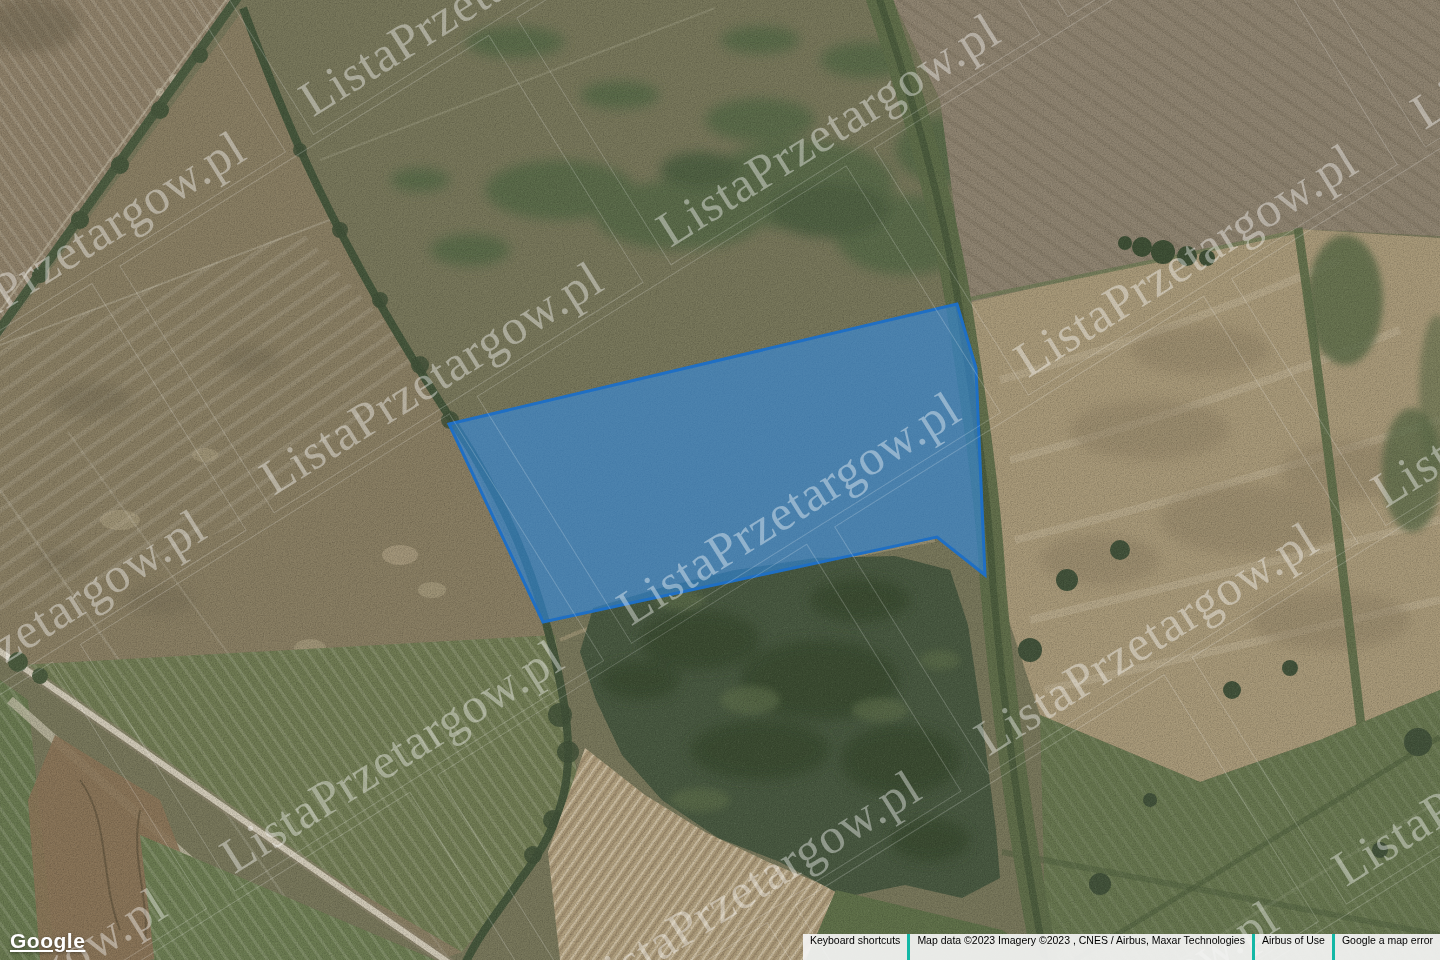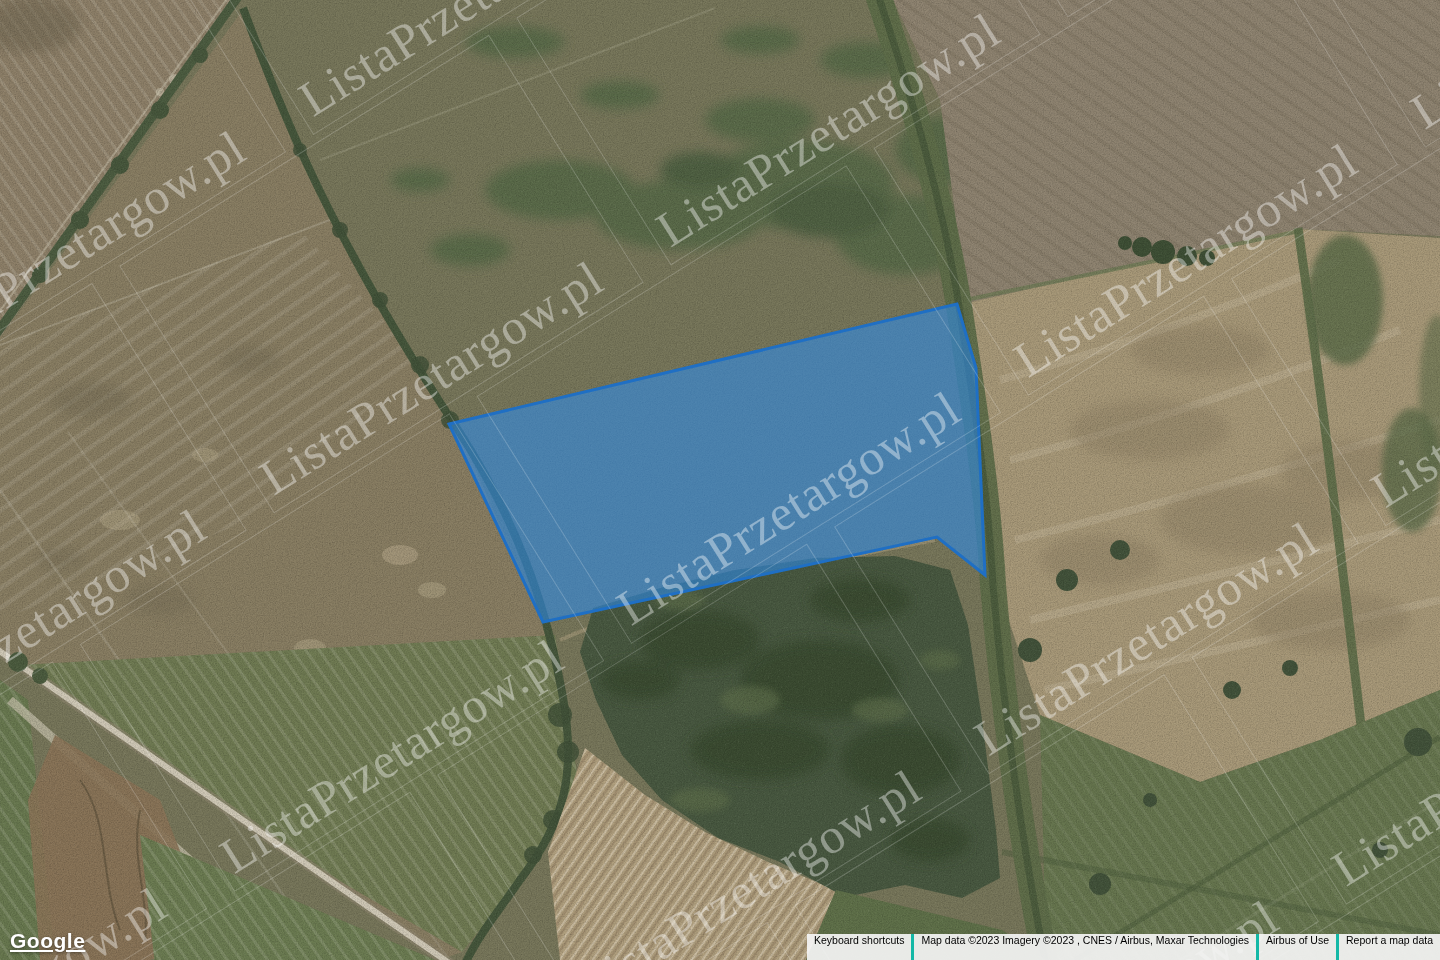--- a/index.html
+++ b/index.html
@@ -313,15 +313,15 @@
         <div class="wm-tile" style="left: 1872px; top: 2100px;"></div>
       </div>
   </div>
 
   <div id="google-logo">Google</div>
 
   <div id="attribution">
     <div class="attr-seg attr-link">Keyboard shortcuts</div>
     <div class="attr-seg">Map data ©2023 Imagery ©2023 , CNES / Airbus, Maxar Technologies</div>
     <div class="attr-seg attr-link">Airbus of Use</div>
-    <div class="attr-seg attr-link">Report a map data</div>
+    <div class="attr-seg attr-link">Google a map error</div>
   </div>
 </div>
 
 </body></html>

